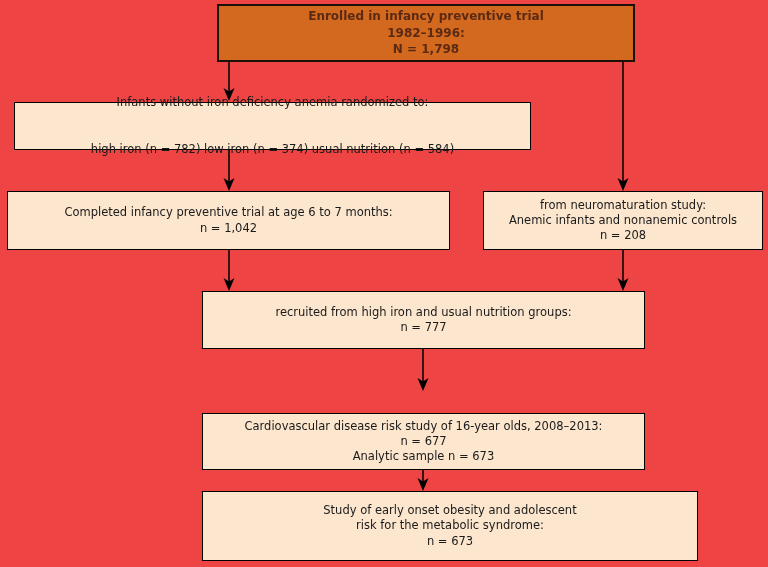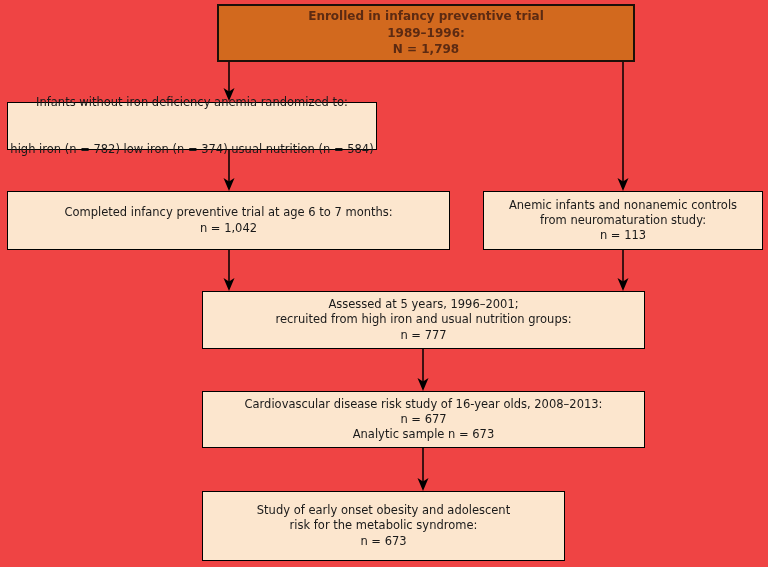--- a/index.html
+++ b/index.html
@@ -81,51 +81,50 @@
     </g>
 
     <g>
       <line x1="423" y1="448" x2="423" y2="483"></line>
       <polygon points="423,491 417.5,478 423,481.5 428.5,478"></polygon>
     </g>
   </svg>
 
   <div class="box header" style="left:217px; top:4px; width:418px; height:58px;">
     <div>Enrolled in infancy preventive trial</div>
-    <div>1989–1996:</div>
+    <div>1982–1996:</div>
     <div>N = 1,798</div>
   </div>
 
-  <div class="box" style="left:7px; top:102px; width:370px; height:48px;gap:32px;">
+  <div class="box" style="left:14px; top:102px; width:517px; height:48px;gap:32px;">
     <div>Infants without iron deficiency anemia randomized to:</div>
     <div>high iron (n = 782) low iron (n = 374) usual nutrition (n = 584)</div>
   </div>
 
   <div class="box" style="left:7px; top:191px; width:443px; height:59px;">
     <div>Completed infancy preventive trial at age 6 to 7 months:</div>
     <div>n = 1,042</div>
   </div>
 
   <div class="box" style="left:483px; top:191px; width:280px; height:59px;">
+    <div>from neuromaturation study:</div>
     <div>Anemic infants and nonanemic controls</div>
-    <div>from neuromaturation study:</div>
-    <div>n = 113</div>
+    <div>n = 208</div>
   </div>
 
   <div class="box" style="left:202px; top:291px; width:443px; height:58px;">
-    <div>Assessed at 5 years, 1996–2001;</div>
     <div>recruited from high iron and usual nutrition groups:</div>
     <div>n = 777</div>
   </div>
 
-  <div class="box" style="left:202px; top:391px; width:443px; height:57px;">
+  <div class="box" style="left:202px; top:413px; width:443px; height:57px;">
     <div>Cardiovascular disease risk study of 16-year olds, 2008–2013:</div>
     <div>n = 677</div>
     <div>Analytic sample n = 673</div>
   </div>
 
-  <div class="box" style="left:202px; top:491px; width:363px; height:70px;">
+  <div class="box" style="left:202px; top:491px; width:496px; height:70px;">
     <div>Study of early onset obesity and adolescent</div>
     <div>risk for the metabolic syndrome:</div>
     <div>n = 673</div>
   </div>
 
 </div>
 
 </body></html>

